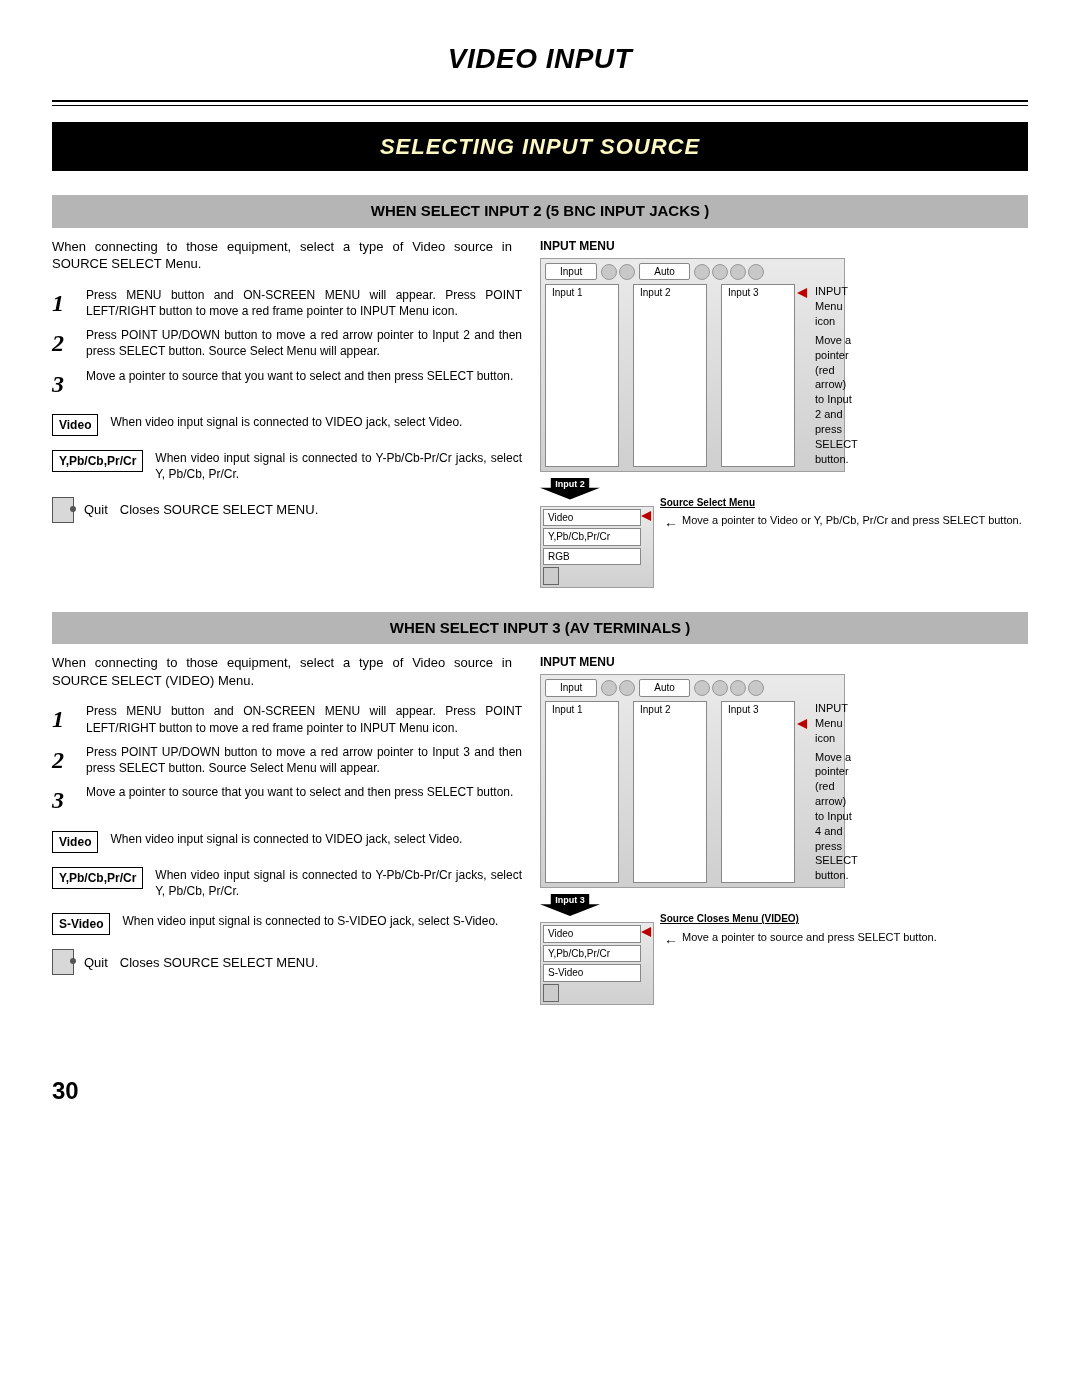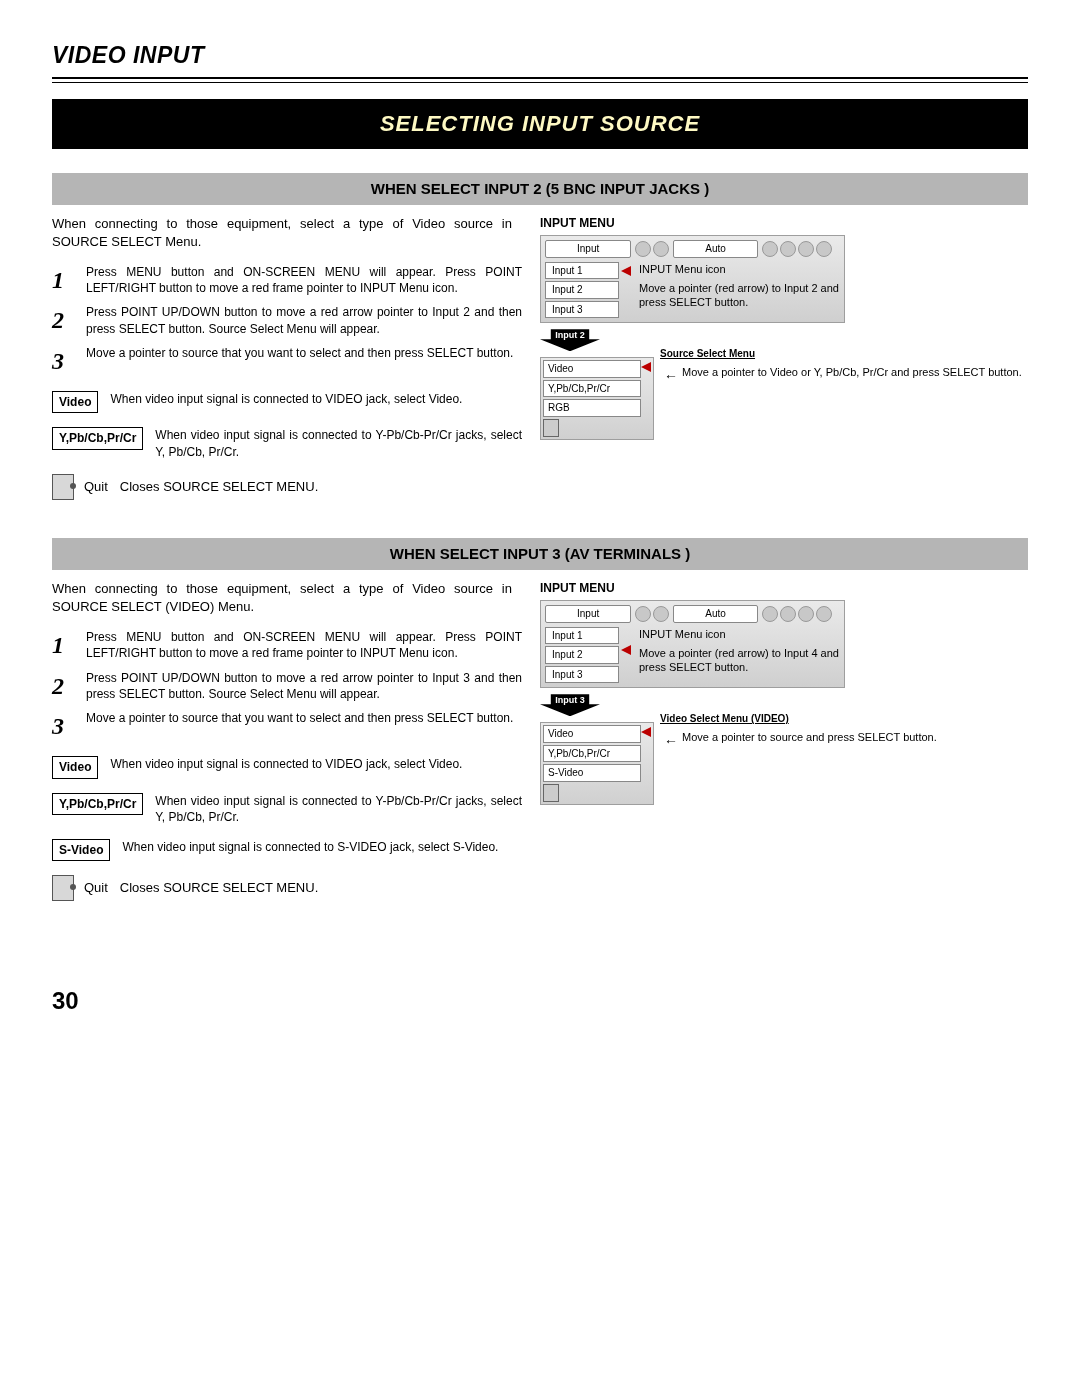--- a/index.html
+++ b/index.html
@@ -5,26 +5,27 @@
   body{
     font-family: Arial, Helvetica, sans-serif;
     margin:0;
     padding:40px 52px;
     width:1080px;
     box-sizing:border-box;
     font-size:13px;
     line-height:1.35;
   }
   .page-title{
-    font-size:23px;
+    font-size:28px;
     font-weight:bold;
     letter-spacing:0.5px;
-    margin:0 0 6px;
+    margin:0 0 22px;
     font-family:Arial,Helvetica,sans-serif;
     font-style:italic;
+    text-align:center;
   }
   .hr{border-top:2px solid #000;margin-bottom:3px}
   .hr-thin{border-top:1px solid #000;margin-bottom:16px}
   .black-banner{
     background:#000;color:#fef9c3;text-align:center;
     font-size:22px;font-weight:bold;padding:10px 0;
     font-style:italic;letter-spacing:1px;
   }
   .grey-banner{
     background:#b5b5b5;text-align:center;
@@ -59,26 +60,26 @@
     content:"";position:absolute;right:-3px;top:8px;width:6px;height:6px;
     background:#555;border-radius:50%;
   }
   .bold-label{font-weight:bold;font-size:12px;margin-bottom:4px}
   .menu-panel{
     border:1px solid #9e9e9e;background:linear-gradient(#eaeaea,#cfcfcf);
     padding:4px;width:295px;font-size:10px;
   }
   .menu-bar{display:flex;align-items:center;gap:4px;margin-bottom:4px}
   .menu-btn{
-    background:#fff;border:1px solid #888;padding:1px 31px;border-radius:2px;
+    background:#fff;border:1px solid #888;padding:1px 14px;border-radius:2px;
     font-size:10px;
   }
   .menu-orbs{display:flex;gap:2px}
   .orb{width:14px;height:14px;border-radius:50%;background:#c8c8c8;border:1px solid #999}
-  .input-list{display:flex;flex-direction:column;gap:2px}
+  .input-list{display:flex;flex-direction:row;gap:14px}
   .input-item{
     background:#fff;border:1px solid #888;padding:1px 6px;width:60px;font-size:10px;
   }
   .red-arrow{
     width:0;height:0;border-top:5px solid transparent;
     border-bottom:5px solid transparent;border-right:10px solid #b00;display:inline-block;
   }
   .menu-row-flex{display:flex;}
   .note-block{font-size:11px;padding-left:6px;flex:1}
   .bold-ul{font-weight:bold;text-decoration:underline;font-size:10px;margin:6px 0 4px;display:block}
@@ -281,21 +282,21 @@
               <div class="src-item">Video</div>
               <div class="src-item">Y,Pb/Cb,Pr/Cr</div>
               <div class="src-item">S-Video</div>
               <div class="exit-box"></div>
             </div>
             <div style="padding-top:2px"><span class="red-arrow"></span></div>
           </div>
         </div>
       </div>
       <div style="padding:18px 0 0 6px;flex:1">
-        <span class="bold-ul">Video Select Menu (VIDEO)</span>
+        <span class="bold-ul">Source Closes Menu (VIDEO)</span>
         <div class="right-row">
           <span class="point-arrow">←</span>
           <span style="font-size:11px">Move a pointer to source and press SELECT button.</span>
         </div>
       </div>
     </div>
   </div>
 </div>
 
 <div class="page-num">30</div>

